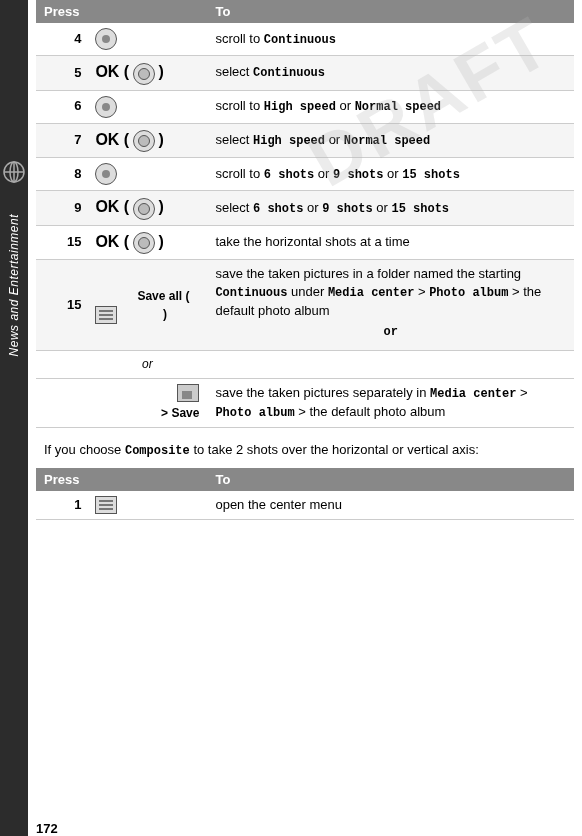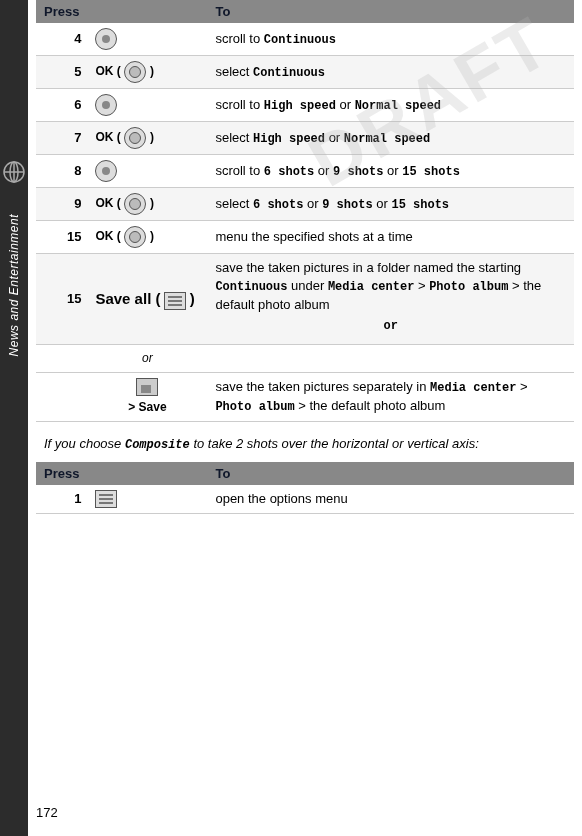--- a/index.html
+++ b/index.html
@@ -48,21 +48,21 @@
     }
 
     
     .instruction-table {
       width: 100%;
       border-collapse: collapse;
       margin-bottom: 0;
     }
     .instruction-table thead tr {
       background: #888;
-      color: #0f172a;
+      color: #ffffff;
     }
     .instruction-table thead th {
       padding: 4px 8px;
       text-align: left;
       font-weight: bold;
       font-size: 13px;
     }
     .instruction-table tbody tr {
       border-bottom: 1px solid #ccc;
     }
@@ -143,26 +143,27 @@
       border: 1.5px solid #555;
       background: #bbb;
       position: absolute;
       top: 50%;
       left: 50%;
       transform: translate(-50%, -50%);
     }
 
     .ok-label {
       font-weight: bold;
+      font-size: 16px;
+    }
+
+    .save-all-label {
+      font-weight: bold;
       font-size: 12px;
-    }
-
-    .save-all-label {
-      font-weight: bold;
-      font-size: 15px;
+      margin-left: 42px;
     }
 
     
     .icon-menu {
       display: inline-block;
       width: 22px;
       height: 18px;
       border: 1.5px solid #555;
       background: #ddd;
       vertical-align: middle;
@@ -200,29 +201,28 @@
       bottom: 2px;
       left: 4px;
     }
 
     
     .body-text {
       padding: 12px 8px 8px 8px;
       font-size: 13px;
       line-height: 1.5;
       margin-left: 0;
-      font-style: italic;
     }
 
     
     .page-number {
       position: absolute;
-      bottom: 16px;
+      bottom: 0;
       left: 36px;
-      font-weight: normal;
+      font-weight: bold;
       font-size: 13px;
     }
 
     
     .draft-watermark {
       position: absolute;
       top: 60px;
       right: 20px;
       font-size: 72px;
       font-weight: bold;
@@ -245,21 +245,21 @@
       font-family: 'Courier New', Courier, monospace;
       font-weight: bold;
       font-size: 12px;
       margin: 4px 0;
     }
 
     
     .save-row-press {
       display: flex;
       flex-direction: column;
-      align-items: center;
+      align-items: flex-end;
       gap: 3px;
     }
     .save-arrow-label {
       font-size: 12px;
       font-weight: bold;
     }
   </style>
 </head>
 <body>
 
@@ -355,21 +355,21 @@
       </tr>
 
       <tr>
         <td>15</td>
         <td>
           <span class="ok-label">OK (</span>
           <span class="icon-circle-inner"></span>
           <span class="ok-label">)</span>
         </td>
         <td class="to-cell">
-          menu the specified shots at a time
+          take the horizontal shots at a time
         </td>
       </tr>
 
       <tr>
         <td>15</td>
         <td>
           <span class="save-all-label">Save all (</span>
           <span class="icon-menu"></span>
           <span class="save-all-label">)</span>
         </td>
@@ -413,21 +413,21 @@
       </tr>
     </thead>
     <tbody>
 
       <tr>
         <td>1</td>
         <td>
           <span class="icon-menu"></span>
         </td>
         <td class="to-cell">
-          open the options menu
+          open the center menu
         </td>
       </tr>
     </tbody>
   </table>
 
 </div>
 
 <div class="page-number">172</div>
 
 </body></html>

